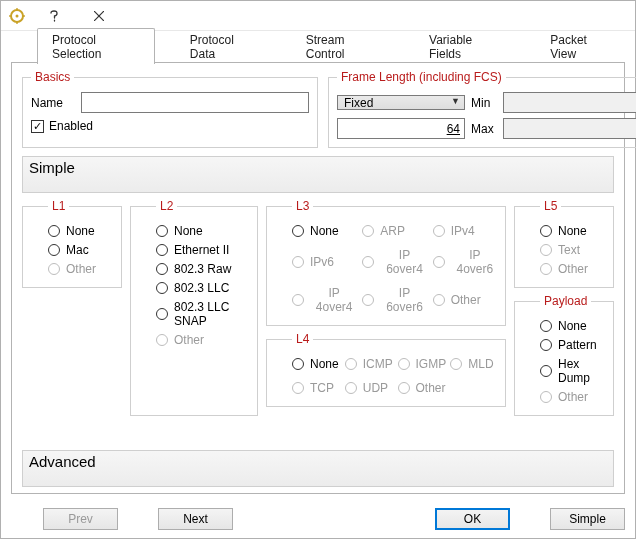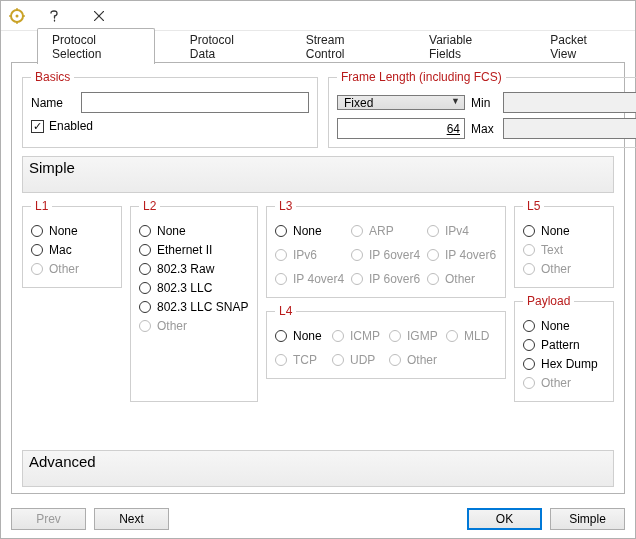--- a/index.html
+++ b/index.html
@@ -41,32 +41,32 @@
   .frame input.val { width:128px; text-align:right; }
   .frame .mlbl { width:26px; }
   .frame input.mm { flex:1; }
   .sectionbar { margin-top:8px; height:37px; border:1px solid #cfcfcf; background:linear-gradient(#f6f6f6,#ececec); padding:2px 6px; font-size:15px; }
   .cols { display:flex; gap:8px; margin-top:6px; }
   .col { display:flex; flex-direction:column; gap:6px; }
   .col.c1 { width:100px; }
   .col.c2 { width:128px; }
   .col.c3 { flex:1; }
   .col.c5 { width:100px; }
-  fieldset.small { padding:6px 6px 6px 8px; }
+  fieldset.small { padding:6px 6px 6px 25px; }
   .radio { display:flex; align-items:center; gap:6px; margin:5px 0; }
   .rcircle { width:12px; height:12px; border:1px solid #333; border-radius:50%; display:flex; align-items:center; justify-content:center; background:#fff; flex-shrink:0;}
   .rcircle.sel::after { content:""; width:6px; height:6px; background:#000; border-radius:50%; }
   .radio.disabled { color:#9a9a9a;text-align:center; }
   .radio.disabled .rcircle { border-color:#bdbdbd; }
   .checkbox { width:13px; height:13px; border:1px solid #333; display:flex; align-items:center; justify-content:center; background:#fff; }
   .checkbox.checked::after { content:"✓"; font-size:11px; line-height:11px; color:#000; }
   .grid3 { display:grid; grid-template-columns:repeat(3,1fr); column-gap:4px; }
   .footer { display:flex; align-items:center; padding:6px 10px 8px 10px; gap:8px; }
   .footer .spacer { flex:1; }
-  button.btn { width:75px; height:22px; font-family:inherit; font-size:12px; background:linear-gradient(#f4f4f4,#e6e6e6); border:1px solid #adadad; cursor:default; }
+  button.btn { width:75px; height:22px; font-family:inherit; font-size:12px; background:linear-gradient(#f4f4f4,#e6e6e6); border:1px solid #adadad; cursor:default;margin-left:32px; }
   button.btn:disabled { color:#9a9a9a; }
   button.btn.default { border:1px solid #0078d7; outline:1px solid #0078d7; outline-offset:-2px; }
   .col.c2 fieldset { flex:1; }
 </style>
 </head>
 <body>
 
 <div class="window">
   <div class="titlebar">
     <span class="icon">

